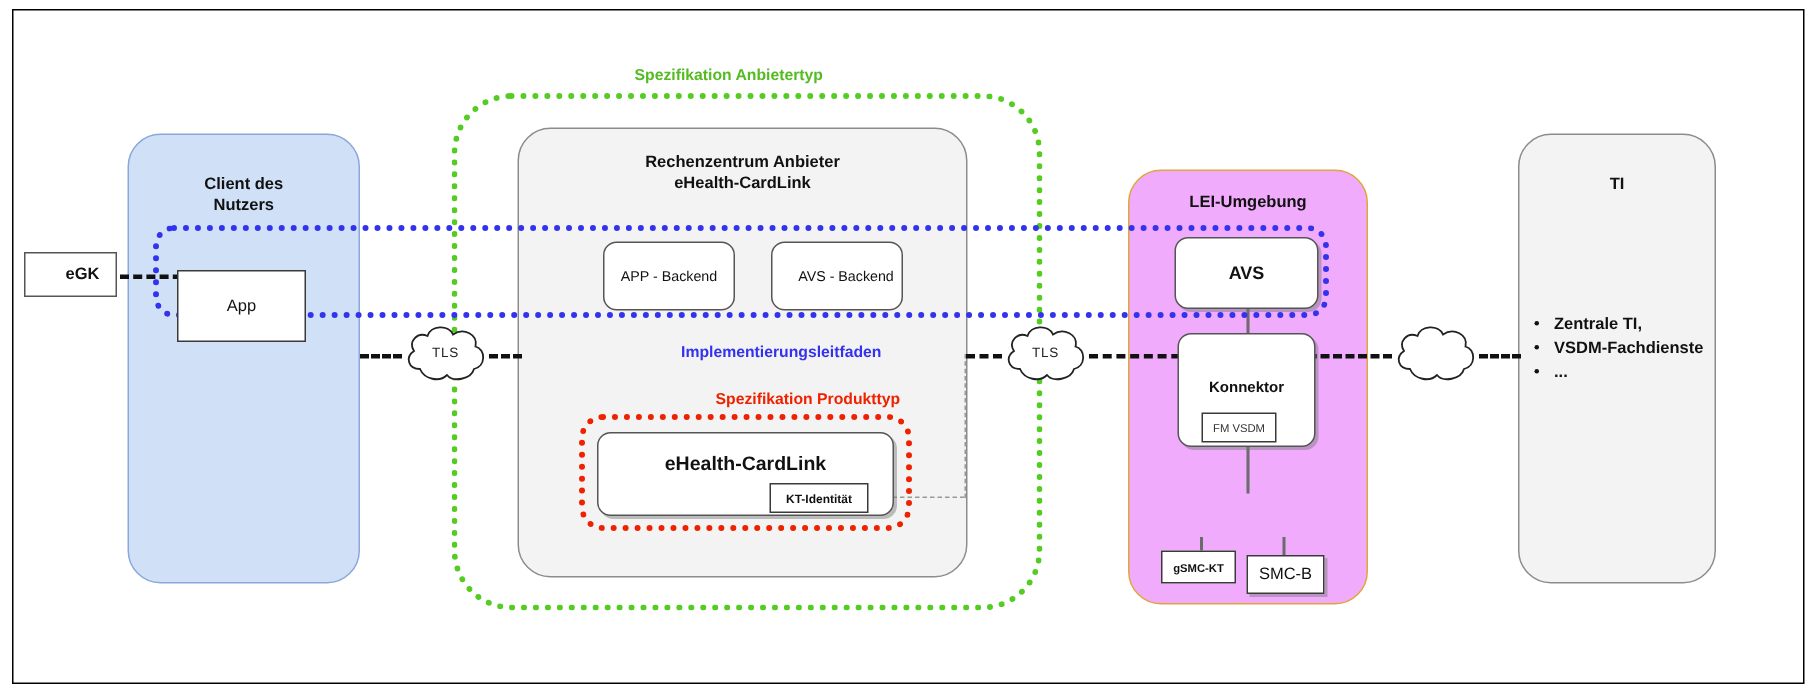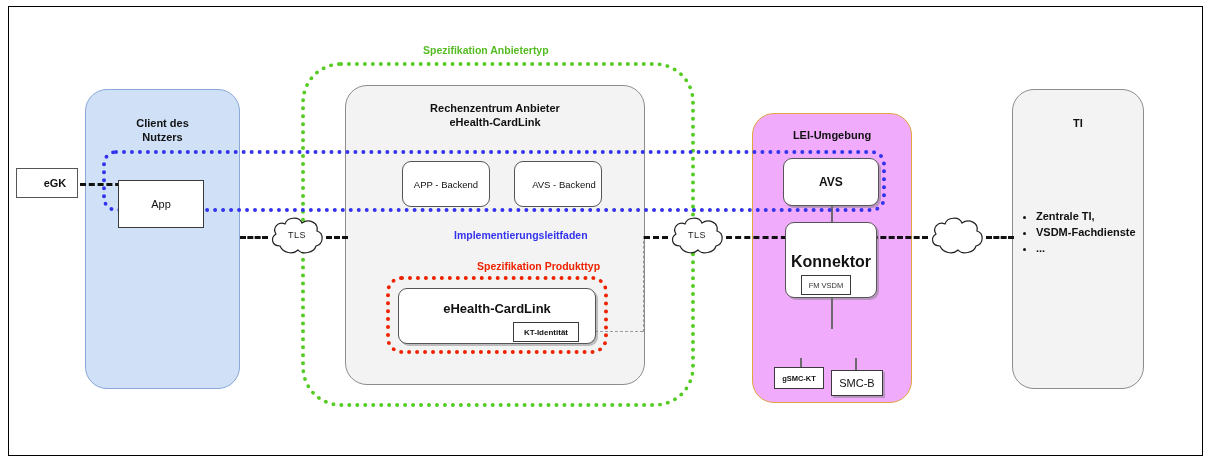--- a/index.html
+++ b/index.html
@@ -147,21 +147,21 @@
   <div class="abs box rounded" style="left:402px;top:161px;width:88px;height:46px;font-size:9.5px;">APP - Backend</div>
 
   <div class="abs box rounded" style="left:514px;top:161px;width:88px;height:46px;font-size:9.5px;padding-left:12px;">AVS - Backend</div>
 
   <div class="abs box rounded shadowed" style="left:398px;top:288px;width:198px;height:56px;font-size:13px;font-weight:bold;align-items:flex-start;padding-top:12px;">eHealth-CardLink</div>
 
   <div class="abs box sharp" style="left:513px;top:322px;width:66px;height:20px;font-size:8px;font-weight:bold;">KT-Identität</div>
 
   <div class="abs box rounded shadowed" style="left:783px;top:158px;width:96px;height:48px;font-size:12px;font-weight:bold;">AVS</div>
 
-  <div class="abs box rounded shadowed" style="left:785px;top:222px;width:92px;height:76px;font-size:16px;font-weight:bold;align-items:flex-start;padding-top:30px;">Konnektor</div>
+  <div class="abs box rounded shadowed" style="left:785px;top:222px;width:92px;height:76px;font-size:10px;font-weight:bold;align-items:flex-start;padding-top:30px;">Konnektor</div>
 
   <div class="abs box sharp" style="left:801px;top:275px;width:50px;height:20px;font-size:7.5px;color:#333;">FM VSDM</div>
 
 
   <div class="abs box sharp" style="left:774px;top:367px;width:50px;height:22px;font-size:7.5px;font-weight:bold;">gSMC-KT</div>
 
   <div class="abs box sharp shadowed" style="left:831px;top:370px;width:52px;height:26px;font-size:11px;">SMC-B</div>
 
   <div class="cloud" style="left:266px;top:212px;width:62px;height:48px;">
     <svg width="62" height="48" viewBox="0 0 62 48" aria-hidden="true">

